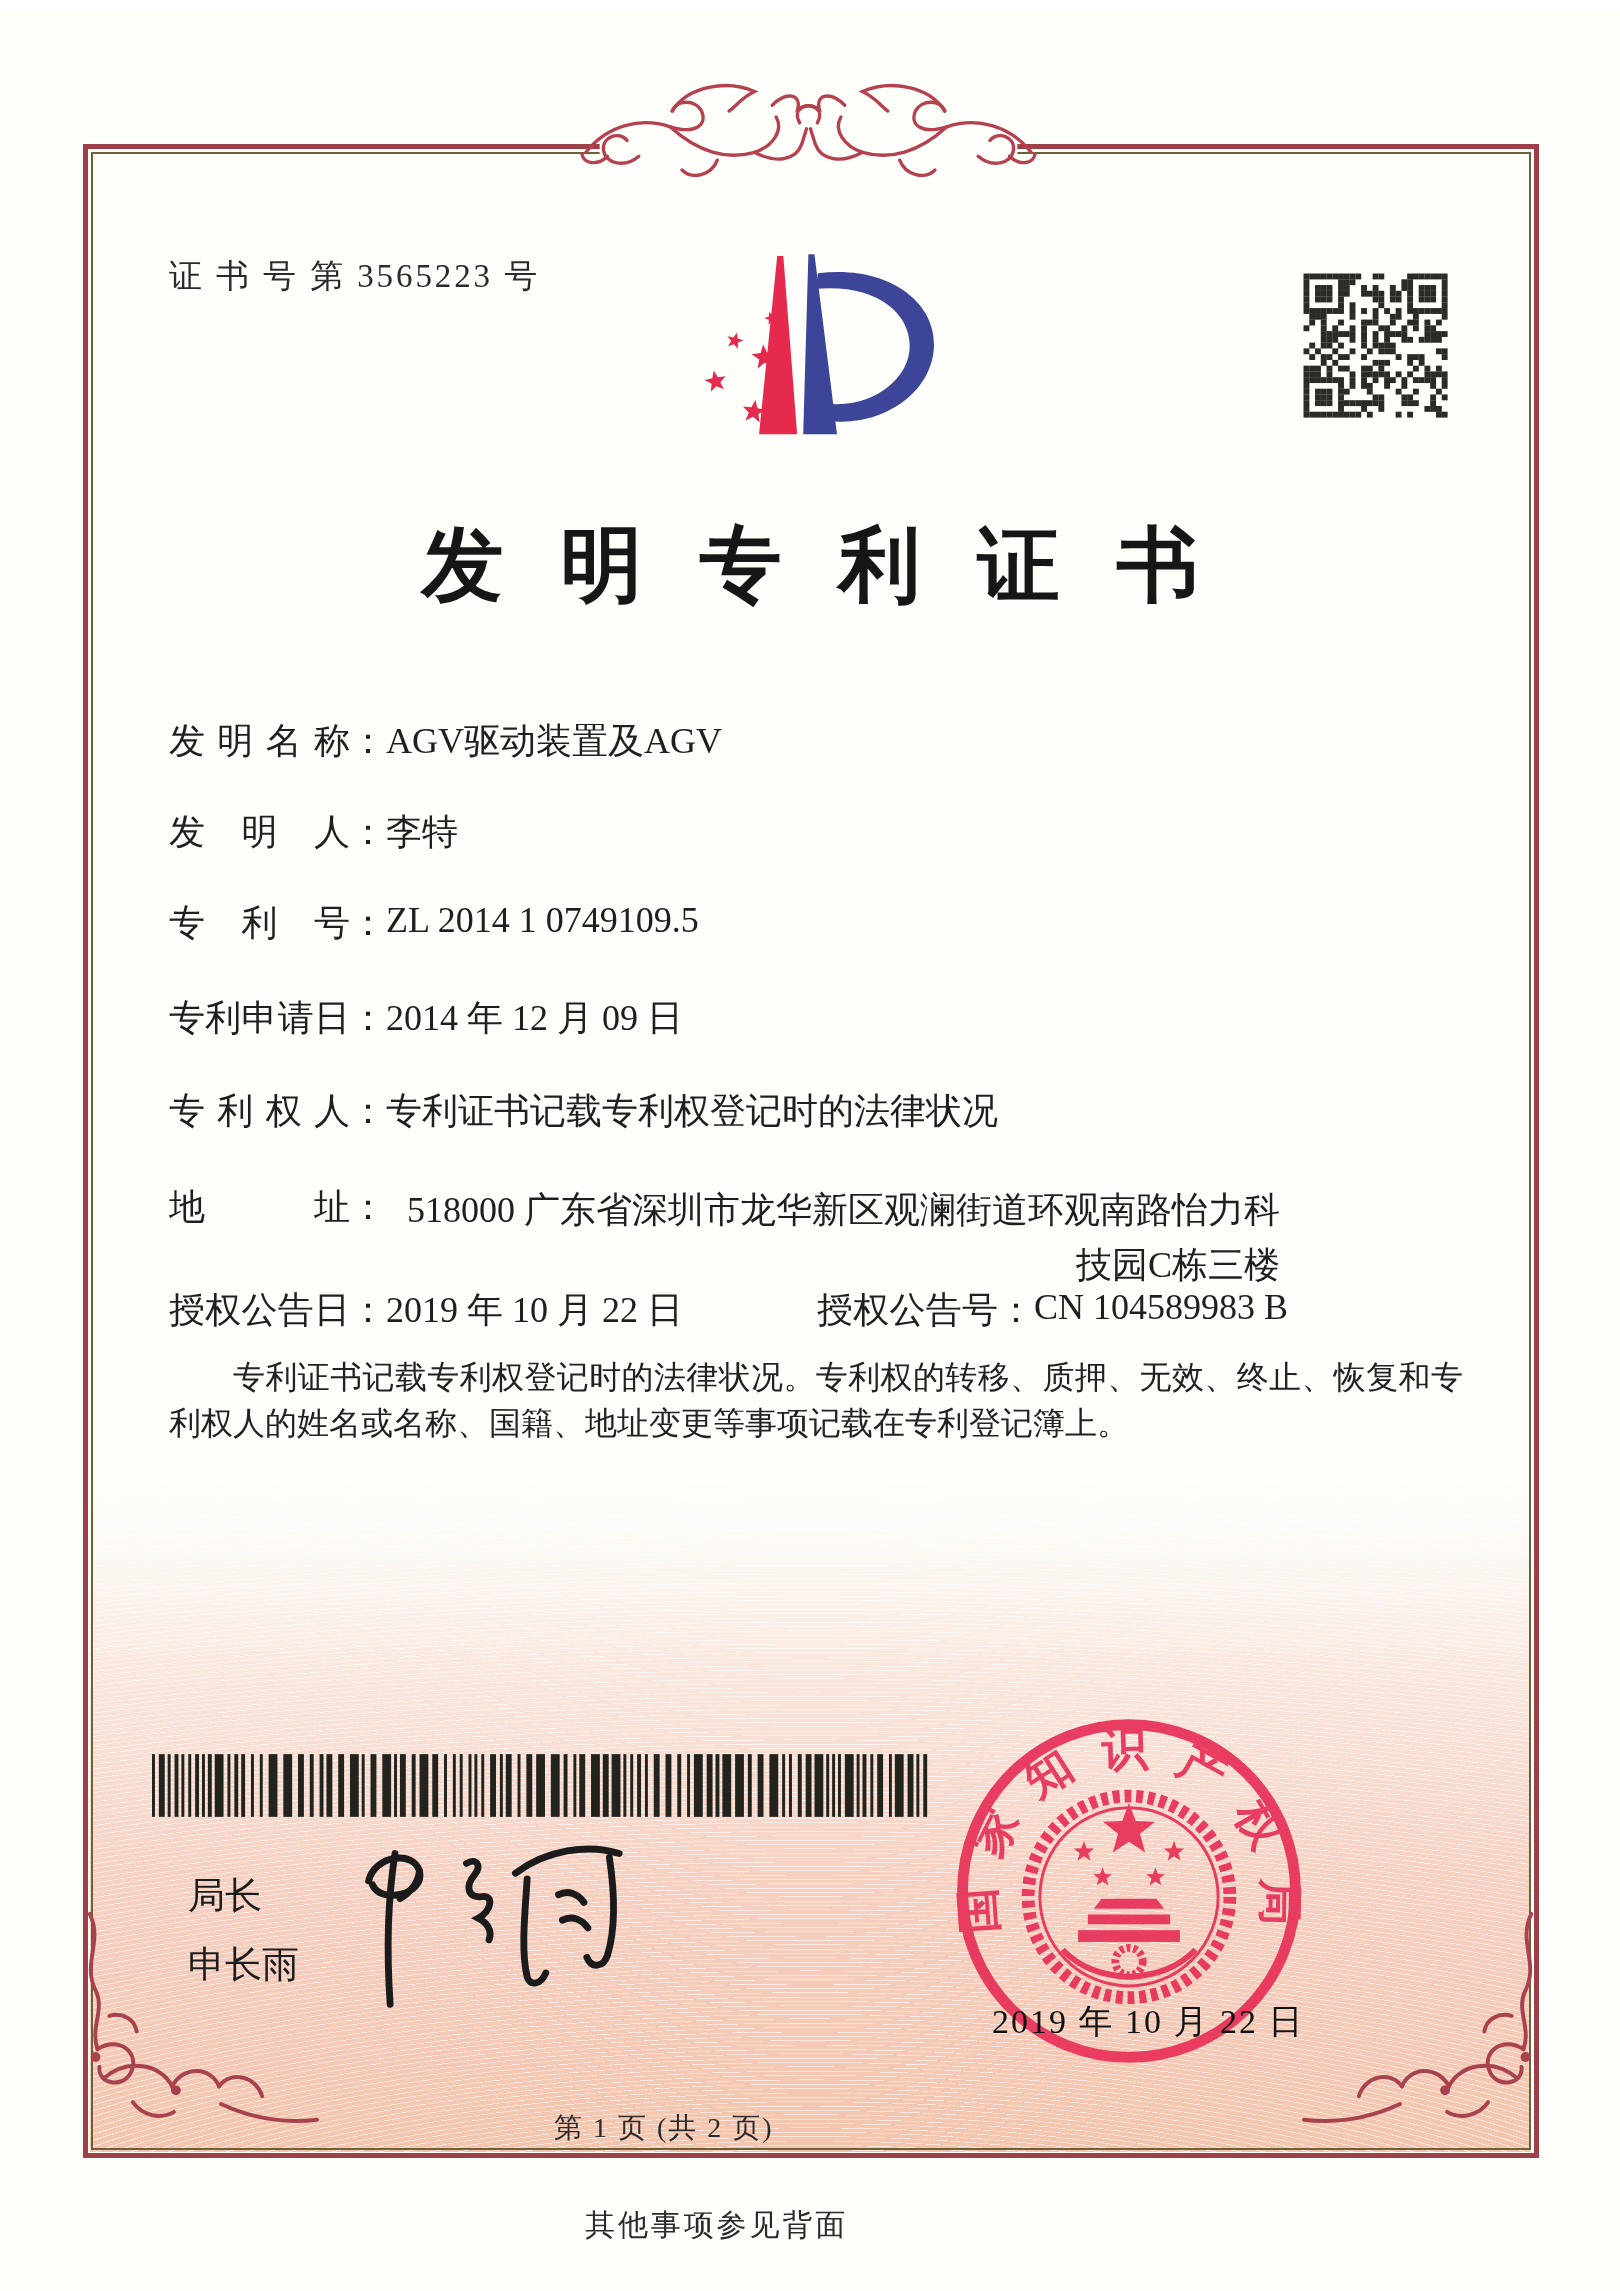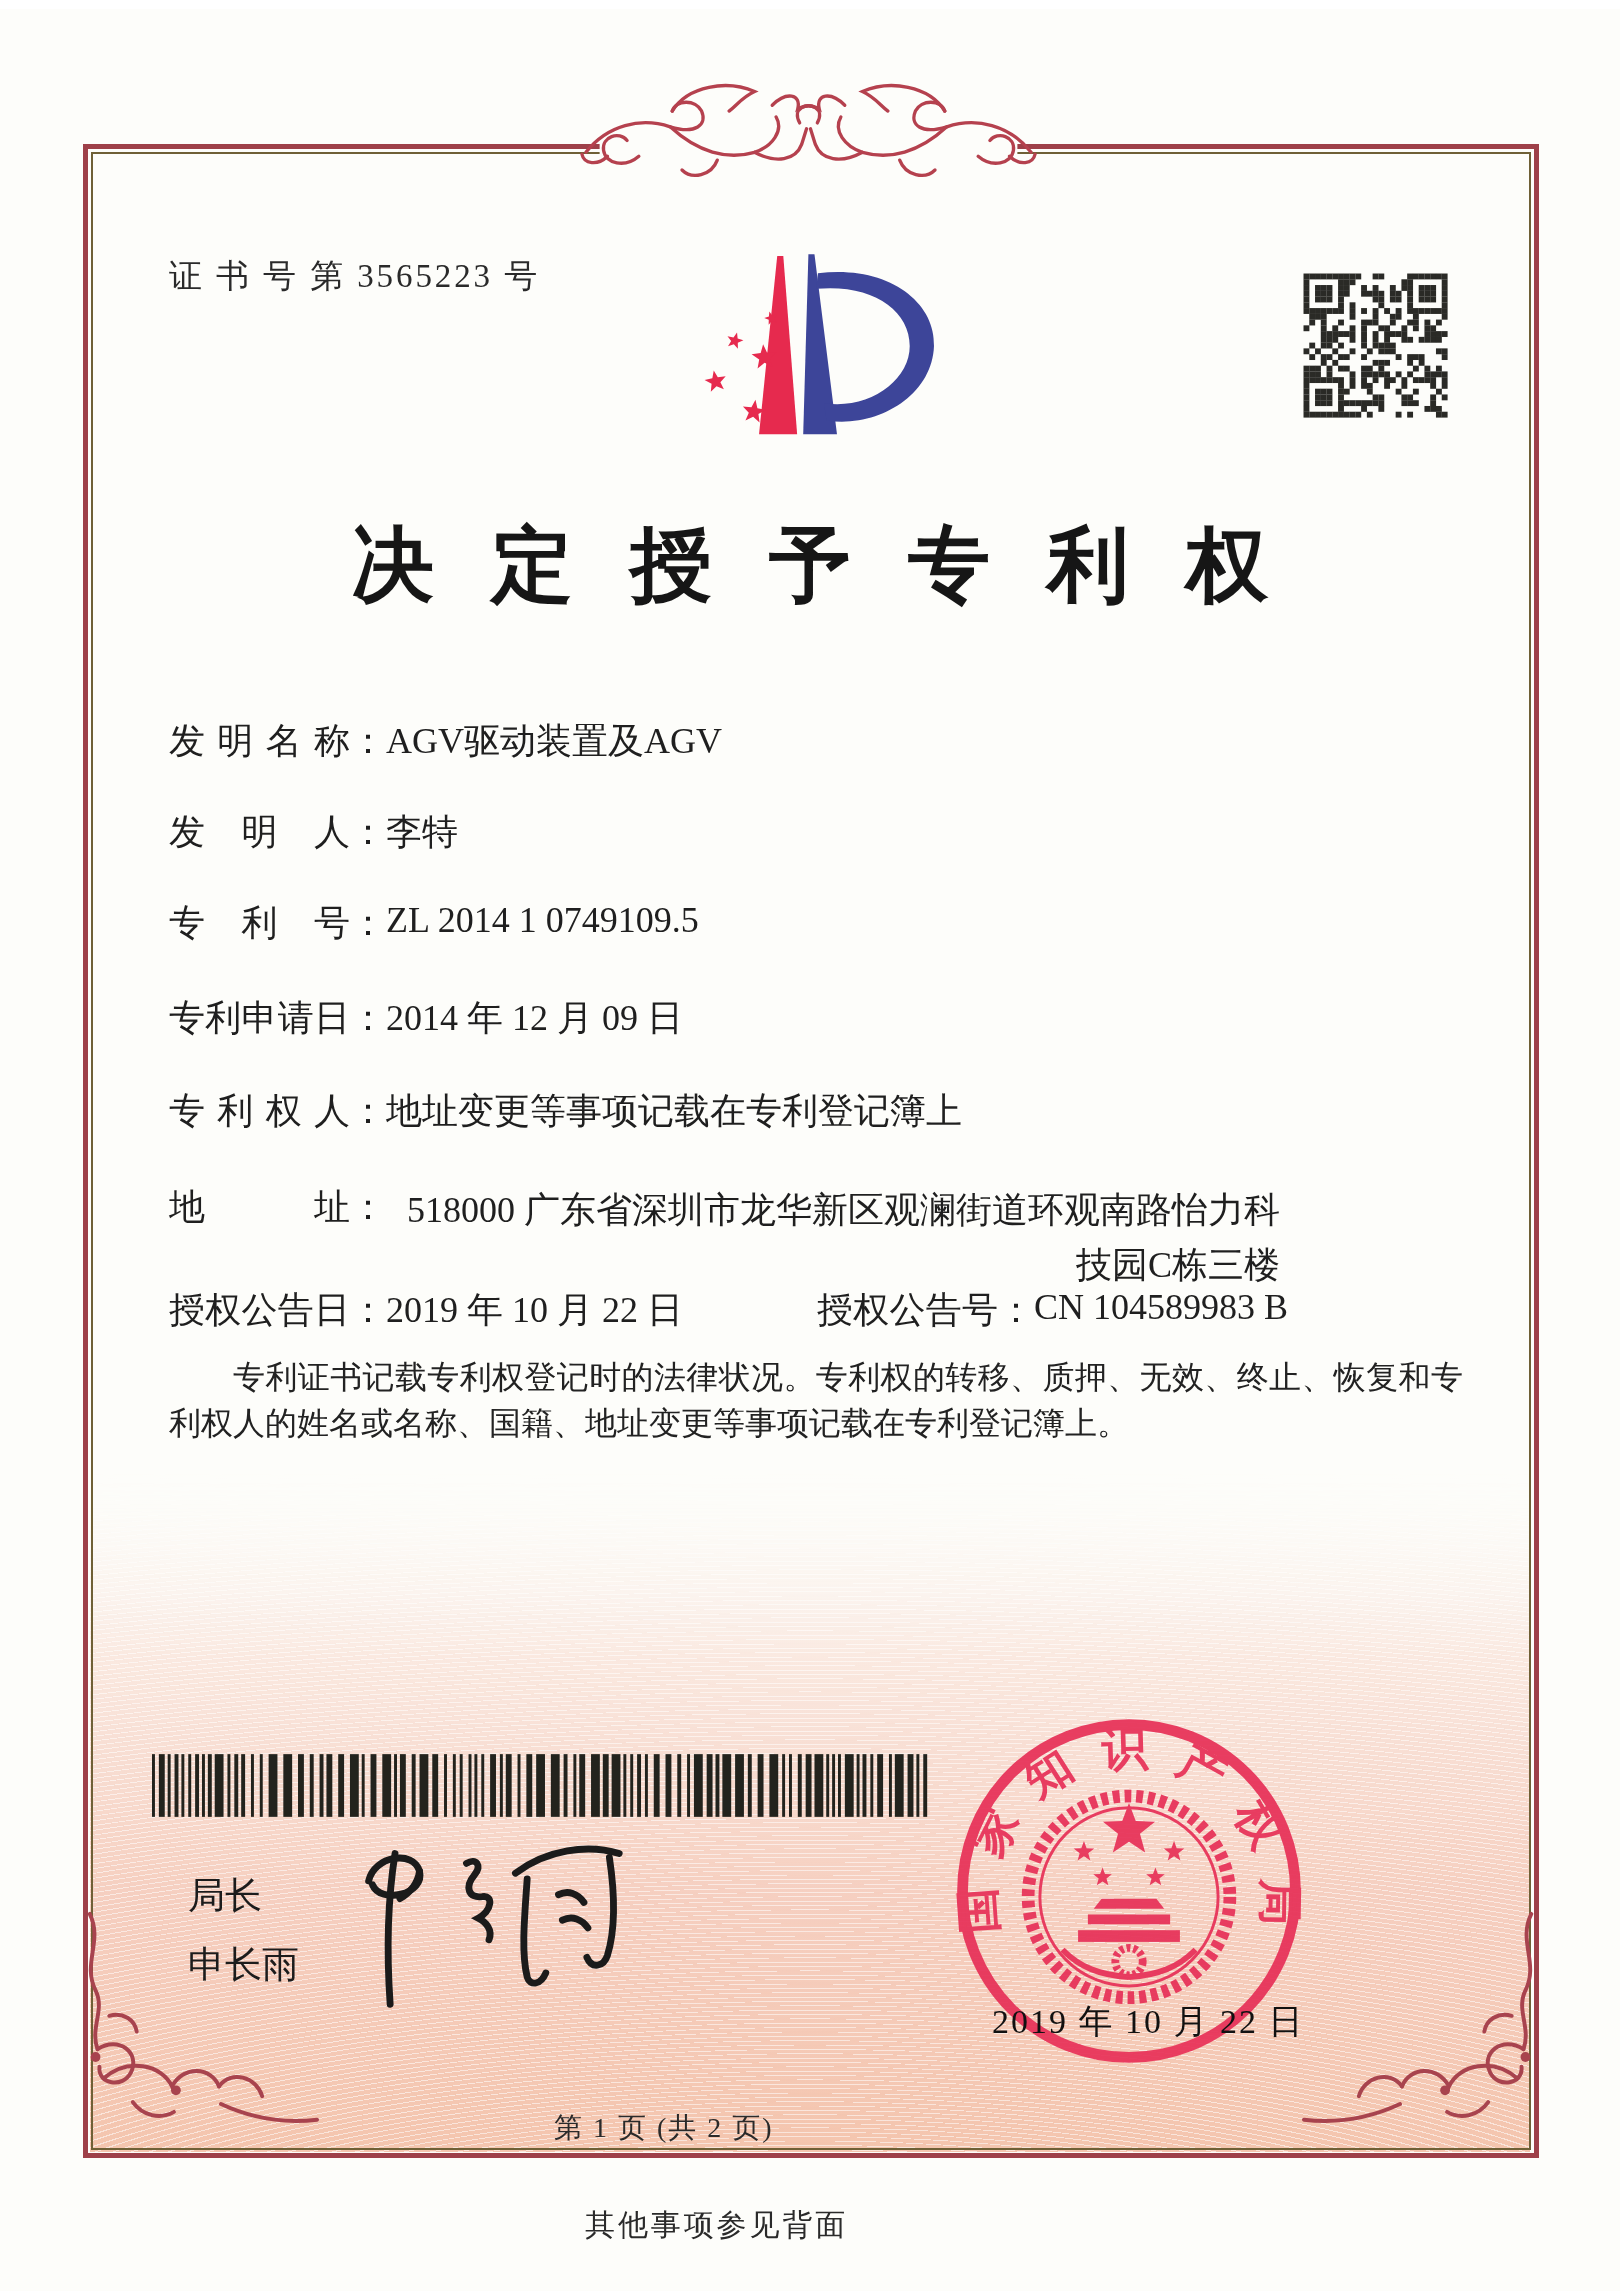--- a/index.html
+++ b/index.html
@@ -427,21 +427,21 @@
       <rect x="9" y="26" width="1.02" height="1.02" fill="#2a2a26"></rect>
       <rect x="10" y="26" width="1.02" height="1.02" fill="#2a2a26"></rect>
       <rect x="11" y="26" width="1.02" height="1.02" fill="#2a2a26"></rect>
       <rect x="13" y="26" width="1.02" height="1.02" fill="#2a2a26"></rect>
       <rect x="18" y="26" width="1.02" height="1.02" fill="#2a2a26"></rect>
       <rect x="20" y="26" width="1.02" height="1.02" fill="#2a2a26"></rect>
       <rect x="25" y="26" width="1.02" height="1.02" fill="#2a2a26"></rect>
       <rect x="26" y="26" width="1.02" height="1.02" fill="#2a2a26"></rect>
     </svg>
 
-  <div class="abs title">决定授予专利权</div>
+  <div class="abs title">发明专利证书</div>
 
   <div class="abs fields" id="fields">
       <div class="frow" style="top: 708px;"><span class="flabel">
           <span>发</span>
           <span>明</span>
           <span>名</span>
           <span>称</span>
         </span><span class="fcolon">：</span><span class="fvalue">AGV驱动装置及AGV</span></div>
       <div class="frow" style="top: 799px;"><span class="flabel">
           <span>发</span>
@@ -458,21 +458,21 @@
           <span>利</span>
           <span>申</span>
           <span>请</span>
           <span>日</span>
         </span><span class="fcolon">：</span><span class="fvalue">2014 年 12 月 09 日</span></div>
       <div class="frow" style="top: 1078px;"><span class="flabel">
           <span>专</span>
           <span>利</span>
           <span>权</span>
           <span>人</span>
-        </span><span class="fcolon">：</span><span class="fvalue">地址变更等事项记载在专利登记簿上</span></div>
+        </span><span class="fcolon">：</span><span class="fvalue">专利证书记载专利权登记时的法律状况</span></div>
       <div class="frow" style="top: 1174px;"><span class="flabel">
           <span>地</span>
           <span>址</span>
         </span><span class="fcolon">：</span><span class="fvalue wrap">518000 广东省深圳市龙华新区观澜街道环观南路怡力科技园C栋三楼</span></div>
       <div class="frow" style="top: 1277px;"><span class="flabel">
           <span>授</span>
           <span>权</span>
           <span>公</span>
           <span>告</span>
           <span>日</span>

